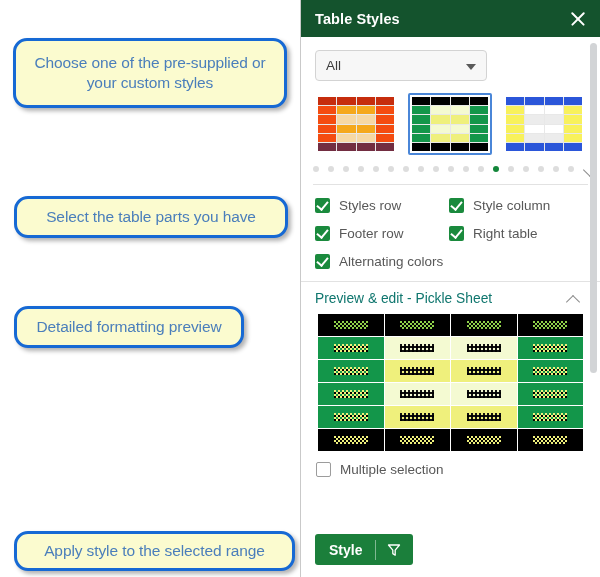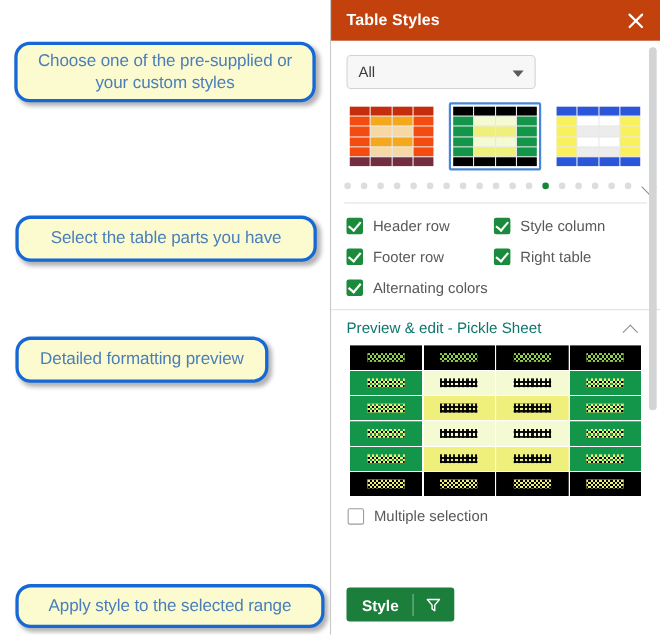--- a/index.html
+++ b/index.html
@@ -25,37 +25,37 @@
     font-size: 15.5px;
     line-height: 1.28;
     text-align: center;
     display: flex;
     align-items: center;
     justify-content: center;
     padding: 4px 8px;
     box-shadow: 3px 3px 4px rgba(0,0,0,0.30);
     letter-spacing: -0.1px;
   }
-  .c1 { left: 13px; top: 38px;  width: 274px; height: 55px; }
+  .c1 { left: 13px; top: 38px;  width: 274px; height: 70px; }
   .c2 { left: 14px; top: 196px; width: 274px; height: 42px; }
   .c3 { left: 14px; top: 306px; width: 230px; height: 42px; }
   .c4 { left: 14px; top: 531px; width: 281px; height: 40px; }
 
   
   #panel {
     position: absolute; left: 300px; top: 0;
     width: 300px; height: 577px;
     background: #ffffff;
     border-left: 1px solid #c9c9c9;
     display: flex; flex-direction: column;
   }
 
   
   #titlebar {
-    height: 37px; background: #c2410c; color: #ffffff;
+    height: 37px; background: #14532d; color: #ffffff;
     display: flex; align-items: center; justify-content: space-between;
     padding: 0 12px 0 14px; flex: 0 0 auto;
   }
   #titlebar .title { font-size: 14.5px; font-weight: bold; letter-spacing: .1px; }
   .close-x { width: 20px; height: 20px; position: relative; cursor: pointer; }
   .close-x::before, .close-x::after {
     content:""; position:absolute; left:1px; top:9px; width:18px; height:1.8px;
     background:#ffffff; border-radius:1px;
   }
   .close-x::before { transform: rotate(45deg); }
@@ -328,21 +328,21 @@
             <span class="dot"></span>
           </div>
         <div class="chev"></div>
       </div>
 
       <div class="divider"></div>
 
       <div id="checks">
           <label class="chk">
             <span class="box on"></span>
-            <span class="lbl">Header row</span>
+            <span class="lbl">Styles row</span>
           </label>
           <label class="chk">
             <span class="box on"></span>
             <span class="lbl">Style column</span>
           </label>
           <label class="chk">
             <span class="box on"></span>
             <span class="lbl">Footer row</span>
           </label>
           <label class="chk">

